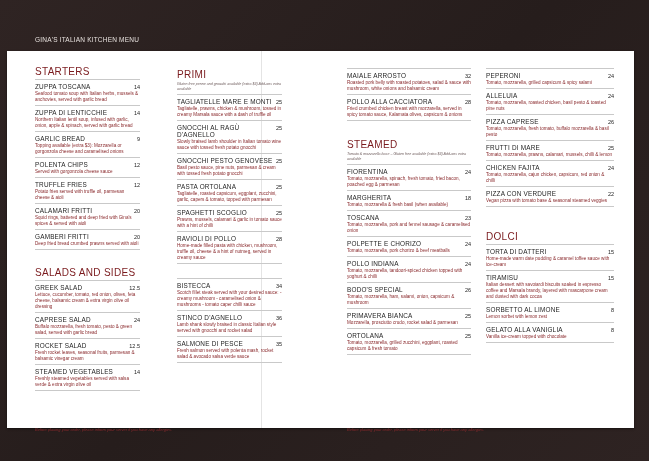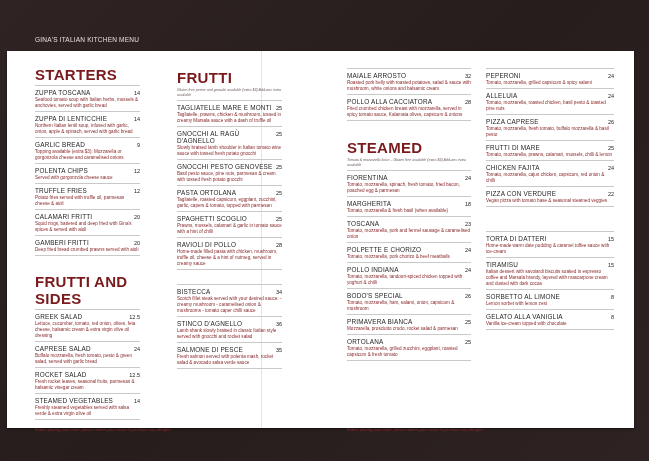--- a/index.html
+++ b/index.html
@@ -11,21 +11,21 @@
     position: relative;
   }
   .site-title {
     position: absolute; left: 35px; top: 36px;
     color: #e6e0dd; font-size: 6.5px; letter-spacing: 0.2px;
     font-family: "Liberation Sans", sans-serif;
   }
   .spread-bg { position:absolute; left:7px; top:51px; width:497px; height:377px; background:#fff; box-shadow: 0 1px 2px rgba(0,0,0,0.5); }
   .col { position: absolute; }
   .section-title {
-    color: #7a1a1d; font-weight: bold; font-size: 15px; letter-spacing: 0.3px;
+    color: #7a1a1d; font-weight: normal; font-size: 10px; letter-spacing: 0.3px;
     margin-bottom: 2px;
   }
   .section-note {
     font-style: italic; color: #6c5a5a; font-size: 3.6px; line-height: 4.6px; margin-bottom: 3px;
   }
   .item { border-top: 1px solid #c9c9c9; padding-top: 3px; padding-bottom: 2px; }
   .item-head { display: flex; justify-content: space-between; align-items: baseline; }
   .item-name { font-size: 6.4px; color: #1d1d1d; letter-spacing: 0.2px; }
   .item-price { font-size: 5.5px; color: #1d1d1d; }
   .item-desc { font-size: 4.6px; color: #8a2a2d; line-height: 6px; margin-top: 1px; }
@@ -91,21 +91,21 @@
       <div class="item">
         <div class="item-head">
           <span class="item-name">GAMBERI FRITTI</span>
           <span class="item-price">20</span>
         </div>
         <div class="item-desc">Deep fried bread crumbed prawns served with aioli</div>
       </div>
     </div>
   <div class="col-end"></div>
   <div class="gap" style="height:17px"></div>
-  <div class="section-title">FRUTTI AND SIDES</div>
+  <div class="section-title">SALADS AND SIDES</div>
   <div id="c1b">
       <div class="item">
         <div class="item-head">
           <span class="item-name">GREEK SALAD</span>
           <span class="item-price">12.5</span>
         </div>
         <div class="item-desc">Lettuce, cucumber, tomato, red onion, olives, feta cheese, balsamic cream &amp; extra virgin olive oil dressing</div>
       </div>
       <div class="item">
         <div class="item-head">
@@ -126,21 +126,21 @@
           <span class="item-name">STEAMED VEGETABLES</span>
           <span class="item-price">14</span>
         </div>
         <div class="item-desc">Freshly steamed vegetables served with salsa verde &amp; extra virgin olive oil</div>
       </div>
     </div>
   <div class="col-end"></div>
 </div>
 
 <div class="col" style="left:177px;top:69px;width:105px;">
-  <div class="section-title">FRUTTI</div>
+  <div class="section-title">PRIMI</div>
   <div class="section-note">Gluten free penne and gnocchi available (extra $3) Add-ons extra available</div>
   <div id="c2a">
       <div class="item">
         <div class="item-head">
           <span class="item-name">TAGLIATELLE MARE E MONTI</span>
           <span class="item-price">25</span>
         </div>
         <div class="item-desc">Tagliatelle, prawns, chicken &amp; mushroom, tossed in creamy Marsala sauce with a dash of truffle oil</div>
       </div>
       <div class="item">
@@ -329,20 +329,21 @@
       <div class="item">
         <div class="item-head">
           <span class="item-name">PIZZA CON VERDURE</span>
           <span class="item-price">22</span>
         </div>
         <div class="item-desc">Vegan pizza with tomato base &amp; seasonal steamed veggies</div>
       </div>
     </div>
   <div class="col-end"></div>
   <div class="gap" style="height:24px"></div>
+  <div class="section-title">DOLCI</div>
   <div id="c4b">
       <div class="item">
         <div class="item-head">
           <span class="item-name">TORTA DI DATTERI</span>
           <span class="item-price">15</span>
         </div>
         <div class="item-desc">Home-made warm date pudding &amp; caramel toffee sauce with ice-cream</div>
       </div>
       <div class="item">
         <div class="item-head">

